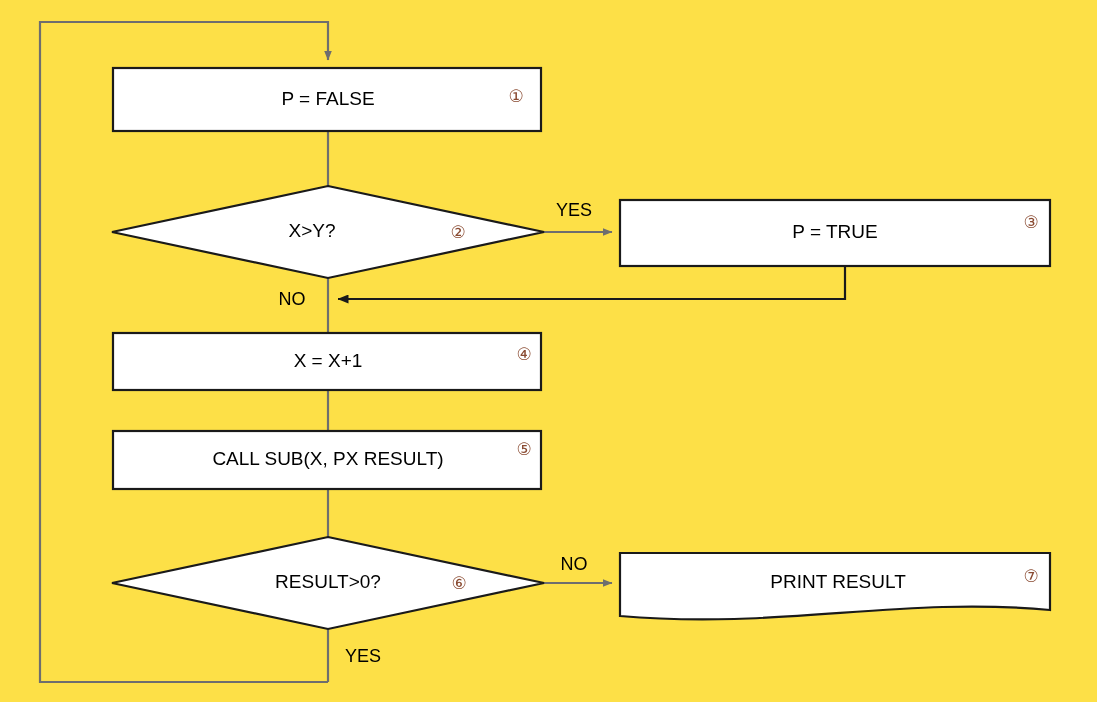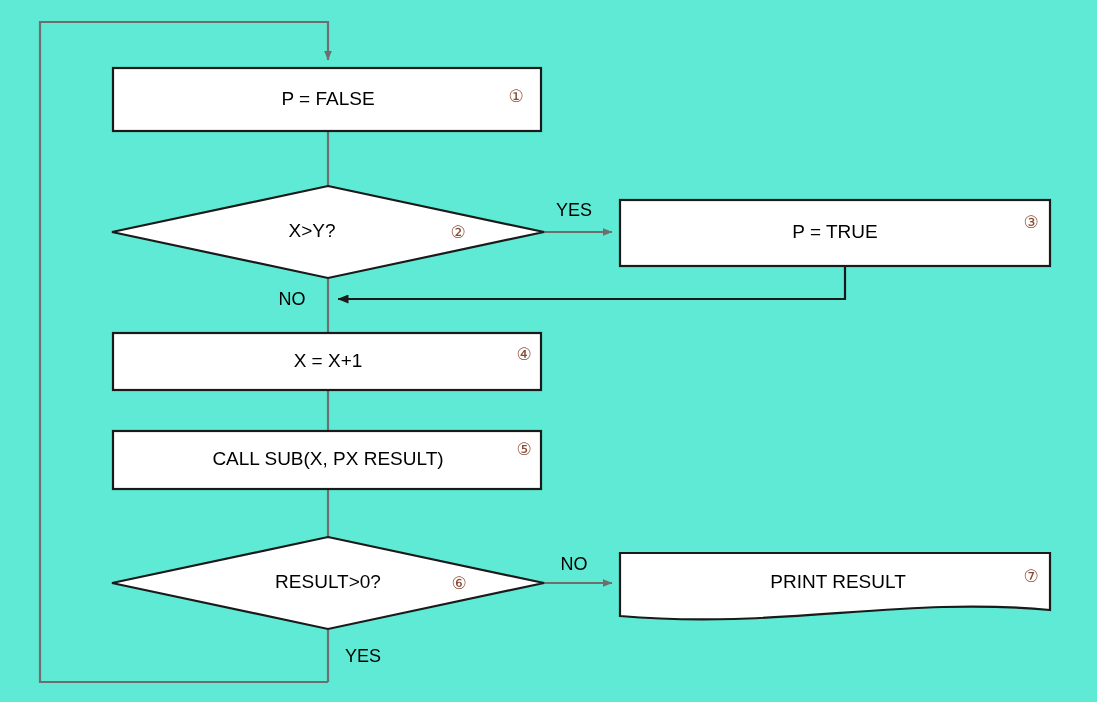--- a/index.html
+++ b/index.html
@@ -10,21 +10,21 @@
   body {
     font-family: "Liberation Sans", sans-serif;
     width: 1097px;
     height: 702px;
     overflow: hidden;
   }
   #canvas {
     position: relative;
     width: 1097px;
     height: 702px;
-    background: #5eead4;
+    background: #fde047;
   }
   #flow-svg {
     position: absolute;
     top: 0;
     left: 0;
     width: 1097px;
     height: 702px;
   }
   .shape-text {
     font-family: "Liberation Sans", sans-serif;

